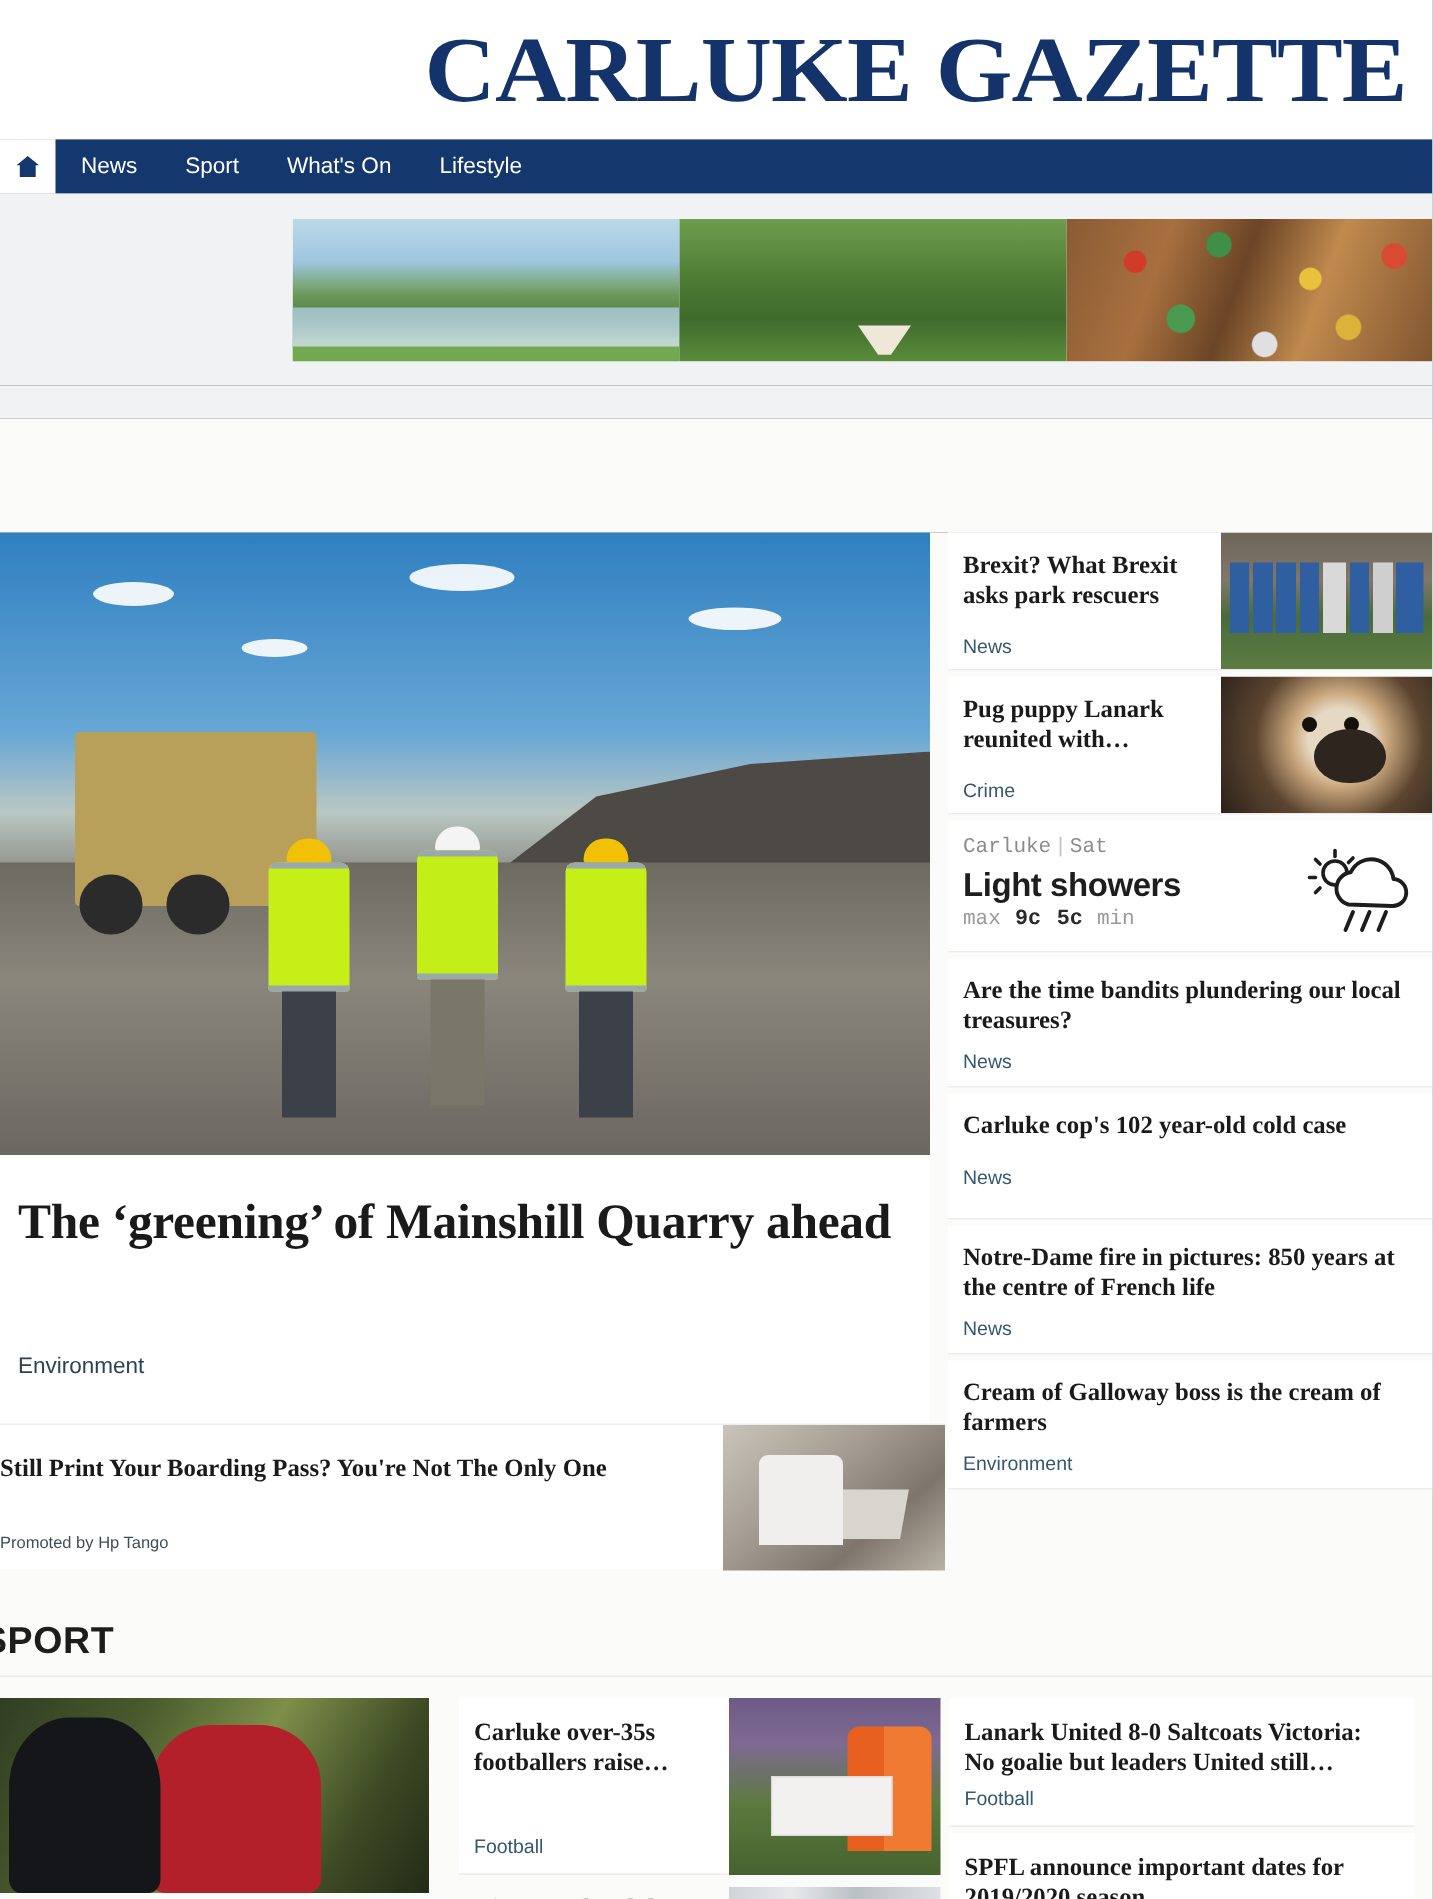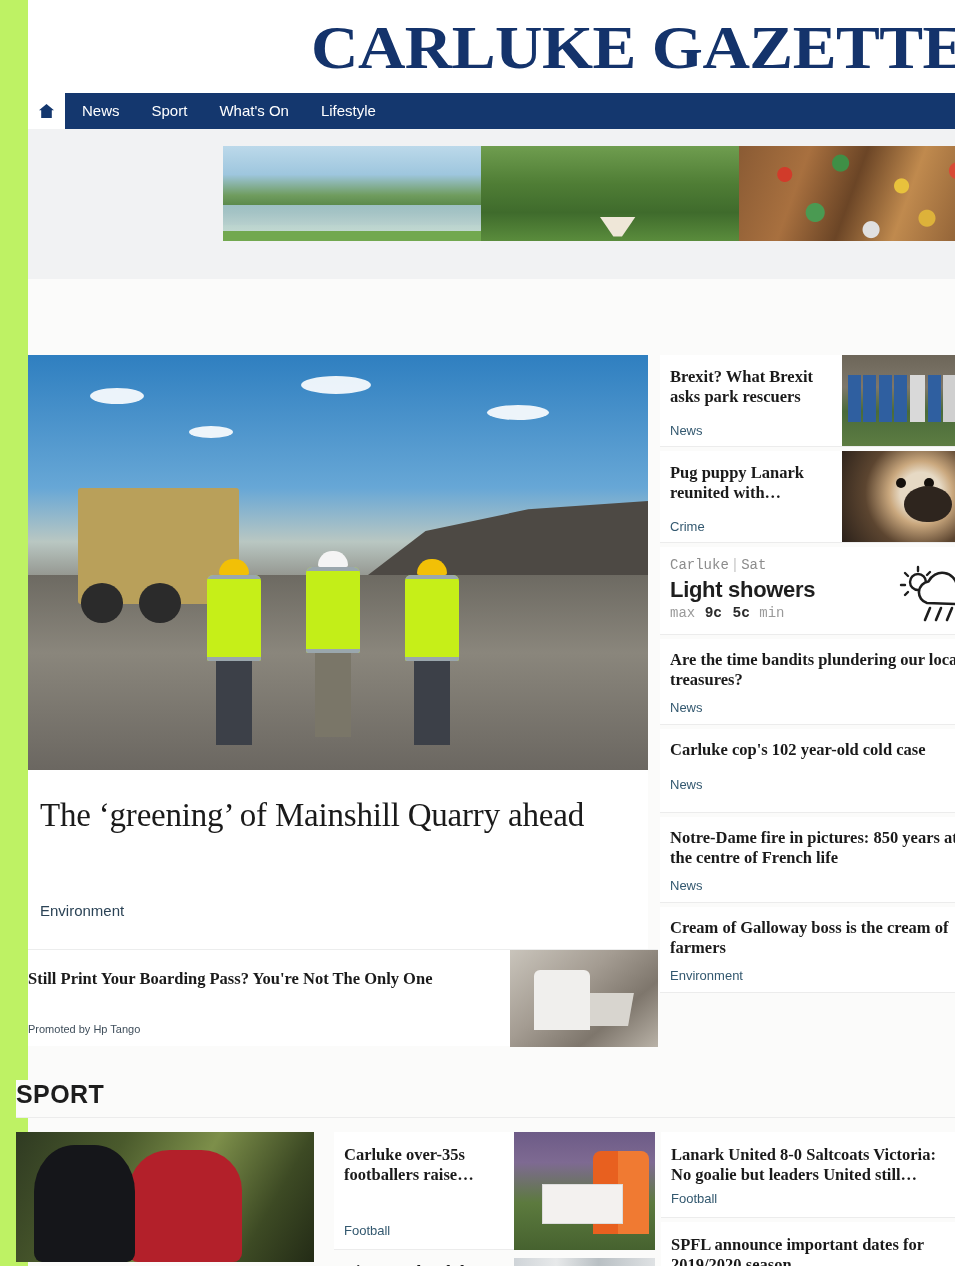--- a/index.html
+++ b/index.html
@@ -3,21 +3,21 @@
 <meta charset="utf-8">
 <style>
   *{box-sizing:border-box;margin:0;padding:0;}
   html,body{width:955px;height:1266px;overflow:hidden;}
   body{
     font-family:"Liberation Sans", sans-serif;
     background:#ffffff;
     color:#1a1a1a;
     -webkit-font-smoothing:antialiased;
   }
-  .page{position:relative;width:955px;height:1266px;overflow:hidden;background:#bef264;padding-left:28px;}
+  .page{position:relative;width:955px;height:1266px;overflow:hidden;background:#404040;}
 
   
   .masthead{
     height:93px;background:#ffffff;
     display:flex;align-items:center;justify-content:flex-start;
     overflow:hidden;
   }
   .logo{
     font-family:"Liberation Serif", serif;
     font-weight:bold;
@@ -120,21 +120,21 @@
   .w2{left:44%;bottom:8%;}
   .w2 .helmet{background:#f4f4f4;}
   .w2 .vest{background:#c3ee18;}
   .w2 .legs{background:#7a7668;}
   .w3{left:60%;}
   .w3 .helmet{background:#f2c006;}
 
   .hero-body{padding:26px 14px 0 12px;background:#fff;}
   .hero-title{
     font-family:"Liberation Serif", serif;
-    font-weight:normal;font-size:33px;line-height:1.16;color:#1a1a1a;
+    font-weight:bold;font-size:33px;line-height:1.16;color:#1a1a1a;
     letter-spacing:-0.2px;
   }
   .hero-cat{
     margin-top:68px;padding-bottom:20px;
     font-size:15px;color:#2b4356;
   }
 
   
   .promo{
     margin-top:10px;width:630px;background:#fff;height:97px;

